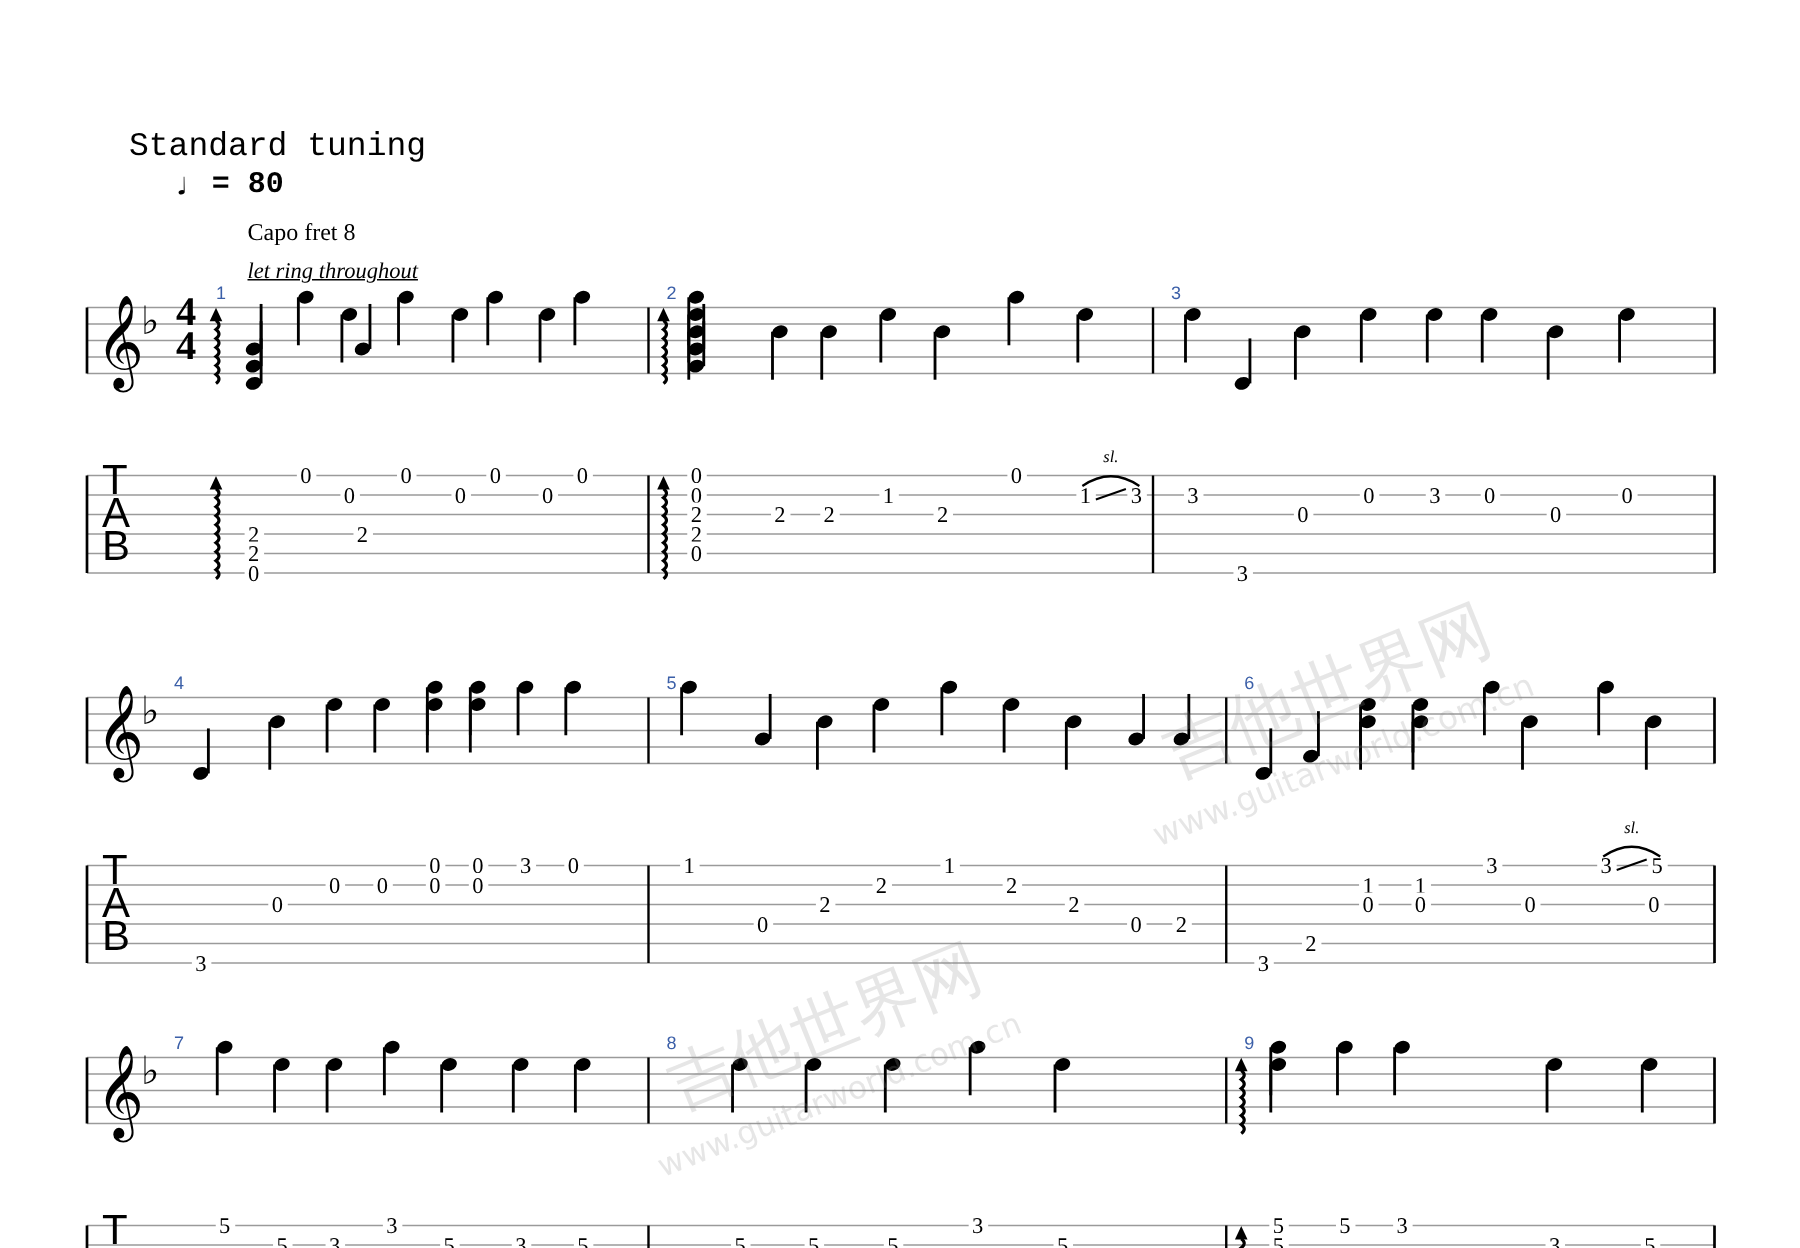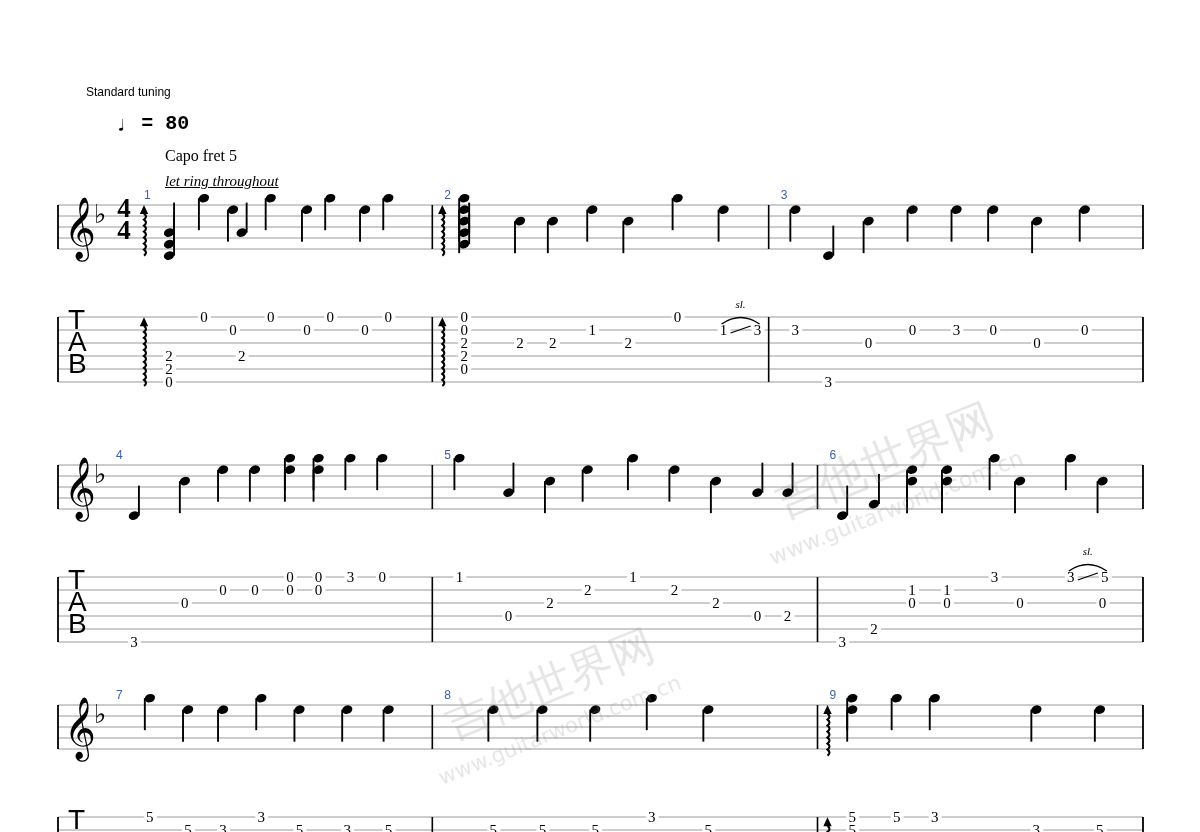--- a/index.html
+++ b/index.html
@@ -20,22 +20,22 @@
     left: 0; top: 0;
     width: 1200px;
     height: 832px;
   }
   .txt {
     position: absolute;
     white-space: nowrap;
   }
   .hdr-standard {
     left: 86px; top: 85px;
-    font-size: 12px;
-    font-family: Liberation Sans, sans-serif;
+    font-size: 22px;
+    font-family: Liberation Mono, monospace;
   }
   .hdr-tempo {
     left: 116px; top: 112px;
     font-size: 20px;
     font-weight: bold;
     font-family: Liberation Mono, monospace;
   }
   .hdr-tempo .notehead {
     font-size: 22px;
     font-weight: normal;
@@ -75,21 +75,21 @@
 
 <div id="sheet">
 
   <div class="txt hdr-standard">Standard tuning</div>
 
   <div class="txt hdr-tempo">
     <span class="notehead">♩</span>
     <span>= 80</span>
   </div>
 
-  <div class="txt hdr-capo">Capo fret 5</div>
+  <div class="txt hdr-capo">Capo fret 8</div>
 
   <div class="txt hdr-letring">let ring throughout</div>
 
   <div class="watermark wm-a">吉他世界网</div>
   <div class="watermark wm-b">www.guitarworld.com.cn</div>
   <div class="watermark wm-c">吉他世界网</div>
   <div class="watermark wm-d">www.guitarworld.com.cn</div>
 
   <svg id="engraving" width="1200" height="832" viewBox="0 0 1200 832" xmlns="http://www.w3.org/2000/svg">
       <g>

